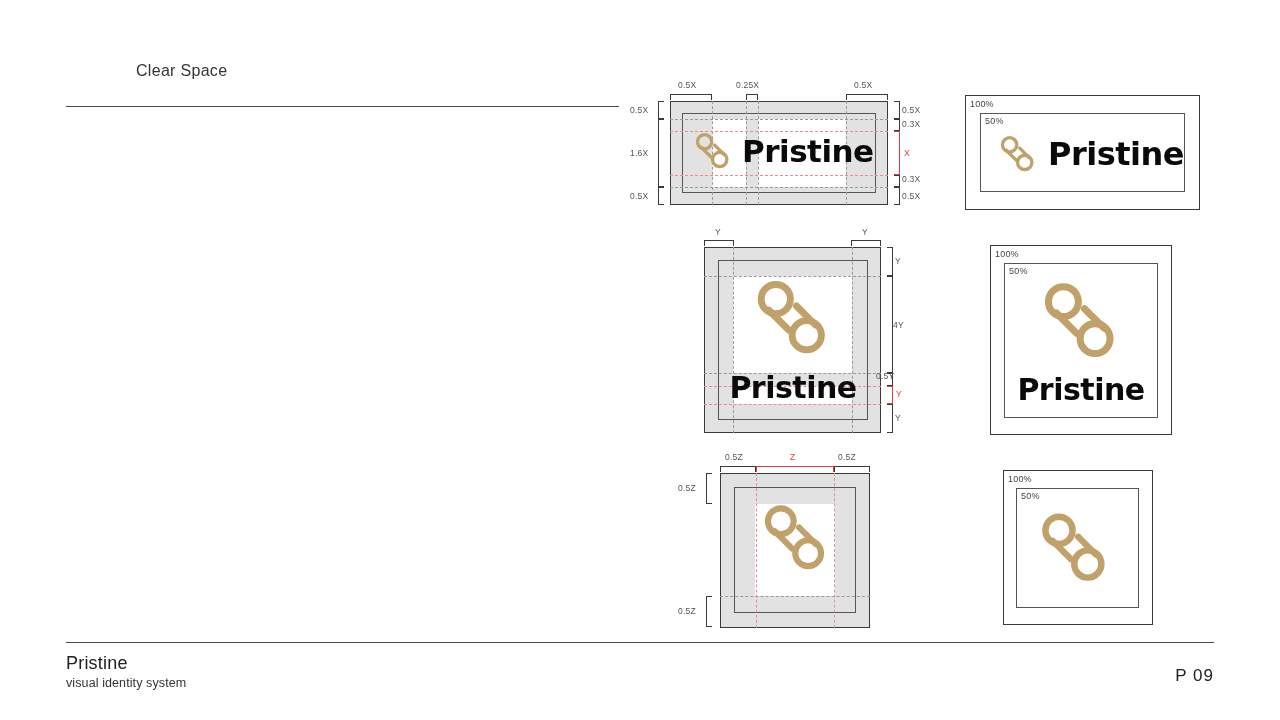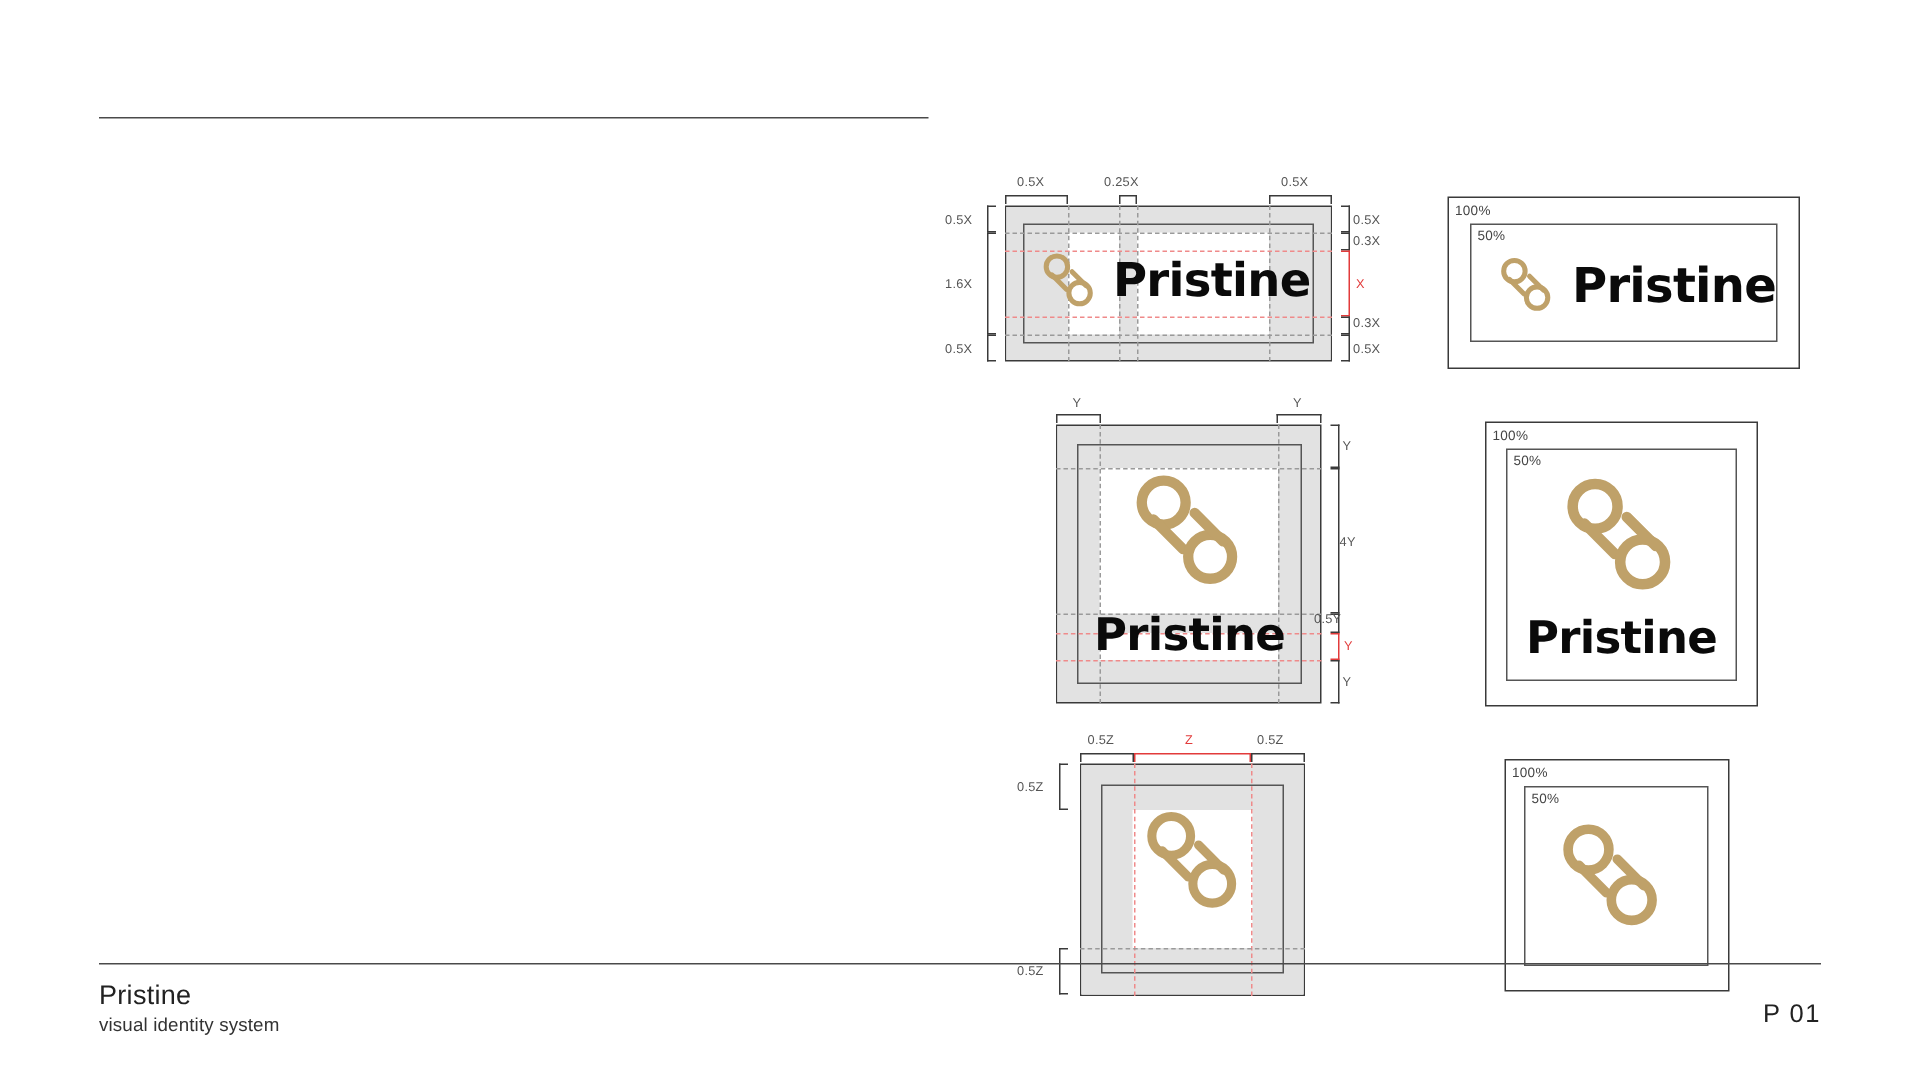--- a/index.html
+++ b/index.html
@@ -33,21 +33,21 @@
 
   
   .footer-rule{position:absolute;left:66px;top:642px;width:1148px;height:1px;background:#4a4a4a;}
   .footer-left{position:absolute;left:66px;top:652px;}
   .f-brand{font-size:18px;color:#222;line-height:1.25;letter-spacing:.2px;}
   .f-sub{font-size:12.5px;color:#333;line-height:1.3;letter-spacing:.1px;}
   .footer-page{position:absolute;right:66px;top:666px;font-size:17px;color:#222;letter-spacing:1px;}
 
   
   .diagrams{position:absolute;left:640px;top:80px;width:580px;height:560px;}
-  .dia{position:absolute;margin-top:36px;}
+  .dia{position:absolute;}
 
   .frame{position:absolute;box-sizing:border-box;}
   .outer-frame{border:1px solid #3a3a3a;background:#fff;}
   .inner-frame{border:1px solid #555;}
   .band{position:absolute;background:#e2e2e2;}
   .gline{position:absolute;border:0;border-left:1px dashed #9a9a9a;}
   .gline-h{position:absolute;border:0;border-top:1px dashed #9a9a9a;}
   .rline-h{position:absolute;border:0;border-top:1px dashed #ef8a8a;}
   .rline-v{position:absolute;border:0;border-left:1px dashed #ef8a8a;}
 
@@ -74,20 +74,21 @@
     white-space:nowrap;
   }
   .mark{display:block;}
 </style>
 </head>
 <body>
 
 <div class="page">
 
   <div class="left">
+    <div class="t-en">Clear Space</div>
     <div class="rule"></div>
   </div>
 
   <div class="diagrams">
 
     <div class="dia" style="left:0px;top:0px;width:260px;height:145px;">
 
       <div class="brk-t" style="left:30px;top:14px;width:42px;"></div>
       <div class="lbl" style="left:38px;top:0px;">0.5X</div>
 
@@ -283,15 +284,15 @@
       </svg>
     </div>
 
   </div>
 
   <div class="footer-rule"></div>
   <div class="footer-left">
     <div class="f-brand">Pristine</div>
     <div class="f-sub">visual identity system</div>
   </div>
-  <div class="footer-page">P  01</div>
+  <div class="footer-page">P  09</div>
 
 </div>
 
 </body></html>

